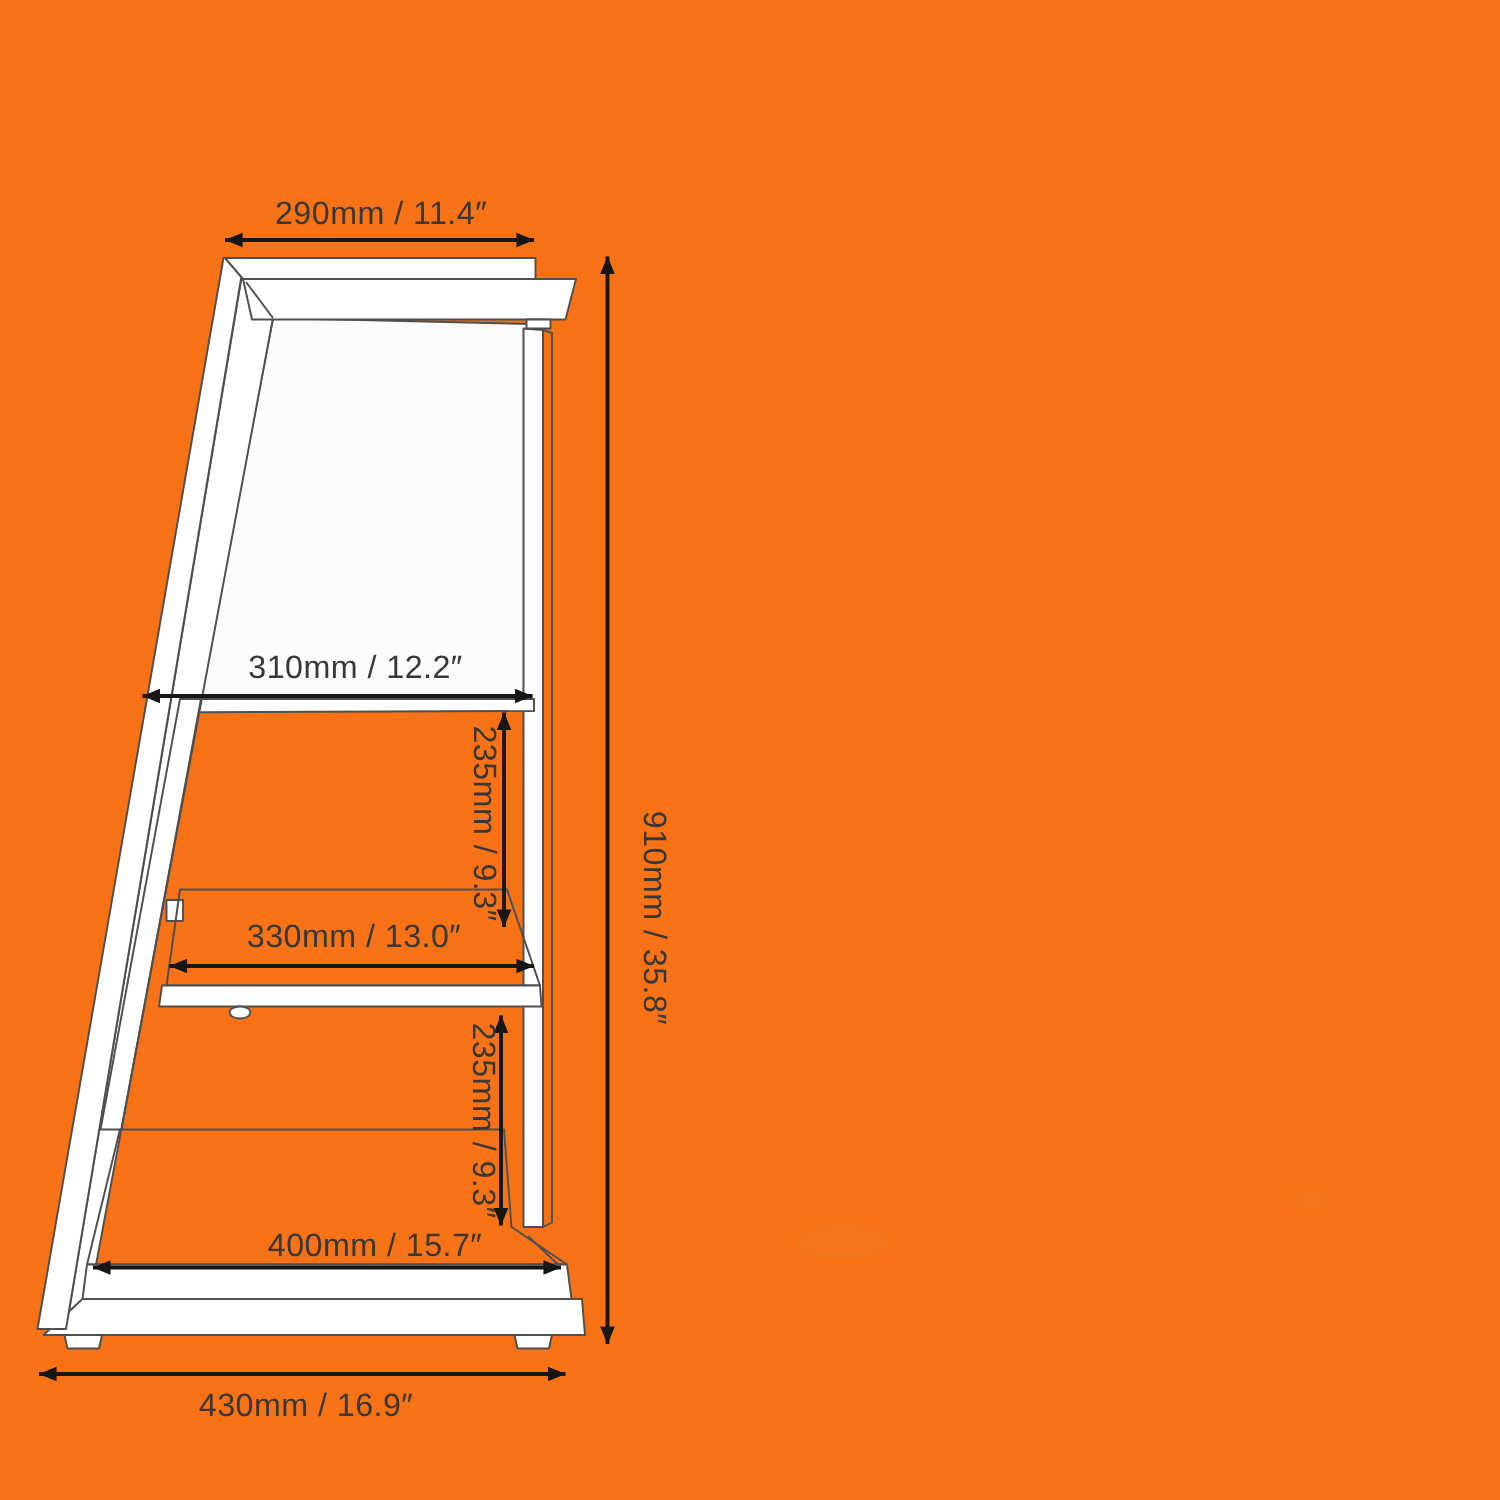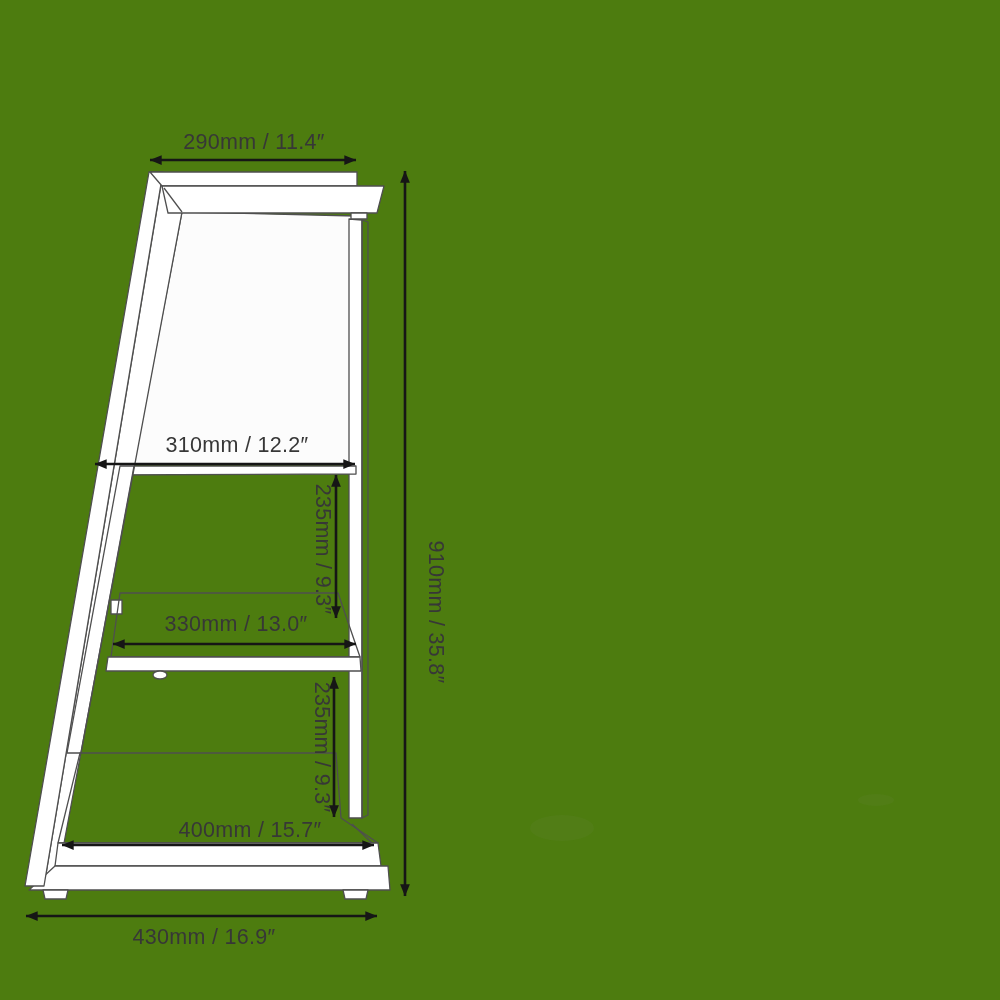--- a/index.html
+++ b/index.html
@@ -4,21 +4,21 @@
 <style>
   html, body {
     margin: 0;
     padding: 0;
     background: #ffffff;
   }
   #stage {
     position: relative;
     width: 1000px;
     height: 1000px;
-    background: #4d7c0f;
+    background: #f97316;
     overflow: hidden;
     font-family: "Liberation Sans", sans-serif;
   }
   svg { display: block; }
   .dim-label {
     font-family: "Liberation Sans", sans-serif;
     font-size: 21.5px;
     letter-spacing: 0.3px;
     fill: #373737;
   }

